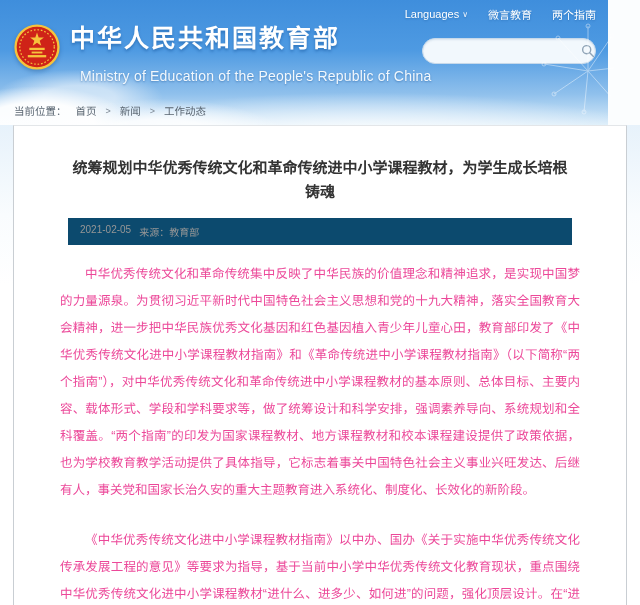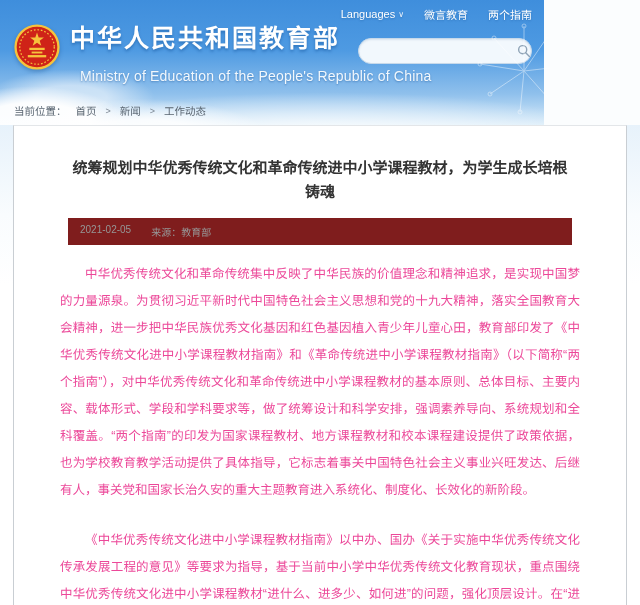--- a/index.html
+++ b/index.html
@@ -3,21 +3,21 @@
 <meta charset="utf-8">
 <style>
   html,body{margin:0;padding:0;}
   body{
     width:640px;height:605px;overflow:hidden;
     font-family:"Liberation Sans","DejaVu Sans",sans-serif;
     background:#fbfdfe;
   }
   
   .sky-header{
-    position:relative;width:544px;height:125px;
+    position:relative;width:608px;height:125px;
     background:
       radial-gradient(ellipse 130px 55px at 6% 102%, rgba(255,255,255,.95) 45%, rgba(255,255,255,0) 75%),
       radial-gradient(ellipse 180px 60px at 26% 115%, rgba(255,255,255,.85) 40%, rgba(255,255,255,0) 75%),
       radial-gradient(ellipse 120px 40px at 13% 78%, rgba(255,255,255,.55) 30%, rgba(255,255,255,0) 70%),
       radial-gradient(ellipse 420px 80px at 60% 125%, rgba(255,255,255,.75) 35%, rgba(255,255,255,0) 80%),
       linear-gradient(180deg,#3f8edc 0%,#4e9ae2 40%,#8fc0ec 75%,#d9ecf9 100%);
   }
   .top-links{
     position:absolute;top:6px;right:12px;display:flex;gap:20px;
     font-size:11px;color:#fff;align-items:center;
@@ -57,22 +57,22 @@
   .card{
     box-sizing:border-box;width:614px;height:480px;background:#fff;
     border:1px solid #c9ced3;border-top-color:#e3e6e9;border-bottom:none;
     padding:28px 46px 0;overflow:hidden;
   }
   .article-title{
     text-align:center;font-size:15px;font-weight:bold;color:#333;
     line-height:1.6;margin:2px 12px 14px;
   }
   .meta-bar{
-    background:#7f1d1d;color:#969696;font-size:10px;
-    padding:6px 0 6px 12px;margin:0 8px 16px;display:flex;gap:20px;
+    background:#0c4a6e;color:#969696;font-size:10px;
+    padding:6px 0 6px 12px;margin:0 8px 16px;display:flex;gap:8px;
   }
   .article p{
     font-size:12.5px;color:#ec4899;line-height:27px;
     text-align:justify;text-indent:2em;margin:0 0 23px;
   }
 </style>
 </head>
 <body>
 
 <div class="sky-header">

